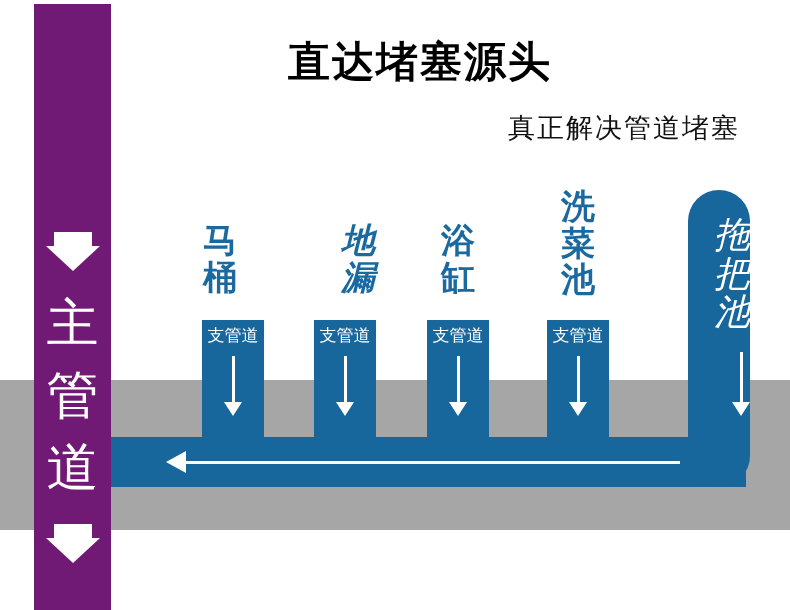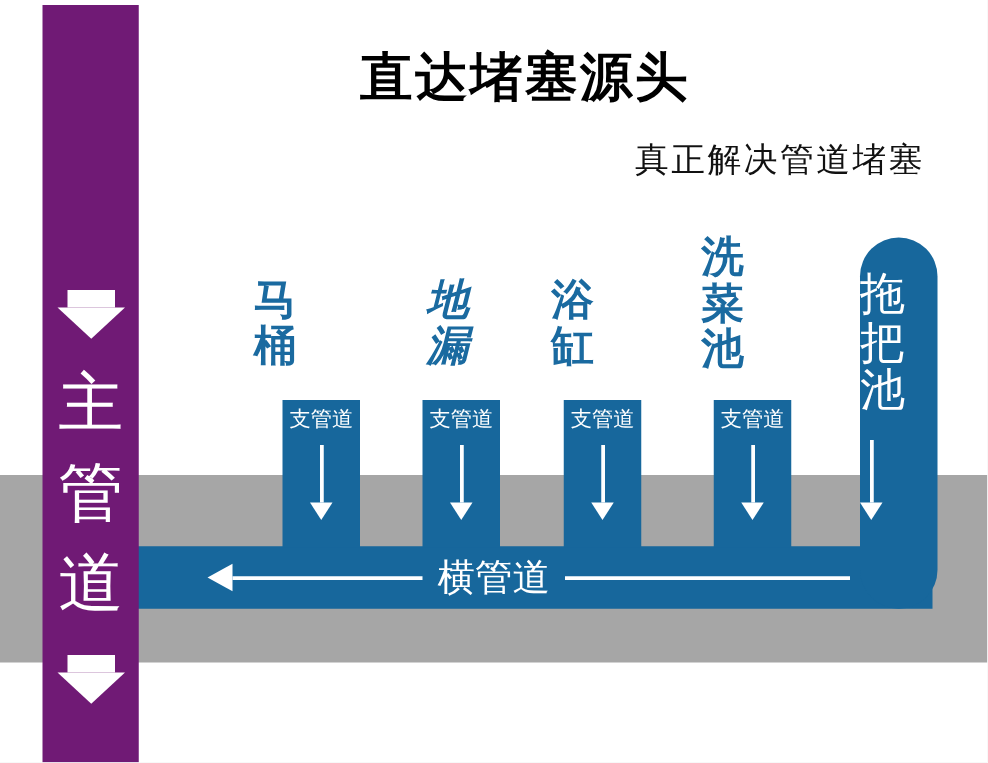--- a/index.html
+++ b/index.html
@@ -42,43 +42,43 @@
   }
   
   .fixture-label{
     position:absolute;transform:translateX(-50%);
     color:#1a6aa0;font-size:34px;font-weight:bold;line-height:1.08;z-index:2;
   }
   
   .branch-pipe{
     position:absolute;top:320px;width:62px;height:118px;background:#17679c;
     display:flex;flex-direction:column;align-items:center;padding-top:6px;
-    box-sizing:border-box;z-index:3;margin-left:24px;
+    box-sizing:border-box;z-index:3;
   }
   .branch-label{color:#fff;font-size:17px;line-height:1.2;white-space:nowrap;}
   .v-arrow{display:flex;flex-direction:column;align-items:center;margin-top:10px;}
   .v-line{width:3px;height:46px;background:#fff;}
   .v-tri{width:0;height:0;border-left:9px solid transparent;border-right:9px solid transparent;border-top:14px solid #fff;}
   
   .h-pipe{
     position:absolute;left:104px;top:437px;width:642px;height:50px;background:#17679c;
     display:flex;align-items:center;box-sizing:border-box;
     padding-left:62px;padding-right:66px;z-index:2;
   }
   .tri-left{width:0;height:0;border-top:11px solid transparent;border-bottom:11px solid transparent;border-right:20px solid #fff;flex:0 0 auto;}
   .hline{height:3px;background:#fff;}
   .hline-a{flex:0.8;}
   .hline-b{flex:1.2;}
   .h-pipe-label{color:#fff;font-size:30px;margin:0 12px;white-space:nowrap;flex:0 0 auto;}
   
   .mop-pill{
     position:absolute;left:688px;top:190px;width:62px;height:297px;
     background:#17679c;border-radius:31px;
-    display:flex;flex-direction:column;align-items:flex-start;padding-top:26px;
-    box-sizing:border-box;z-index:3;
+    display:flex;flex-direction:column;align-items:flex-end;padding-top:26px;
+    box-sizing:border-box;z-index:3;font-style:italic;
   }
   .mop-label{color:#fff;font-size:36px;font-weight:400;line-height:1.07;}
   .mop-pill .v-arrow{margin-top:20px;}
   .mop-pill .v-line{height:50px;}
 </style>
 </head>
 <body>
 
 <div class="canvas">
 
@@ -132,21 +132,20 @@
     <div class="branch-label">支管道</div>
     <div class="v-arrow">
       <div class="v-line"></div>
       <div class="v-tri"></div>
     </div>
   </div>
 
   <div class="h-pipe">
     <div class="tri-left"></div>
     <div class="hline hline-a"></div>
-    <div class="h-pipe-label">横管道</div>
     <div class="hline hline-b"></div>
   </div>
 
   <div class="mop-pill">
     <div class="vtext mop-label">拖把池</div>
     <div class="v-arrow">
       <div class="v-line"></div>
       <div class="v-tri"></div>
     </div>
   </div>

